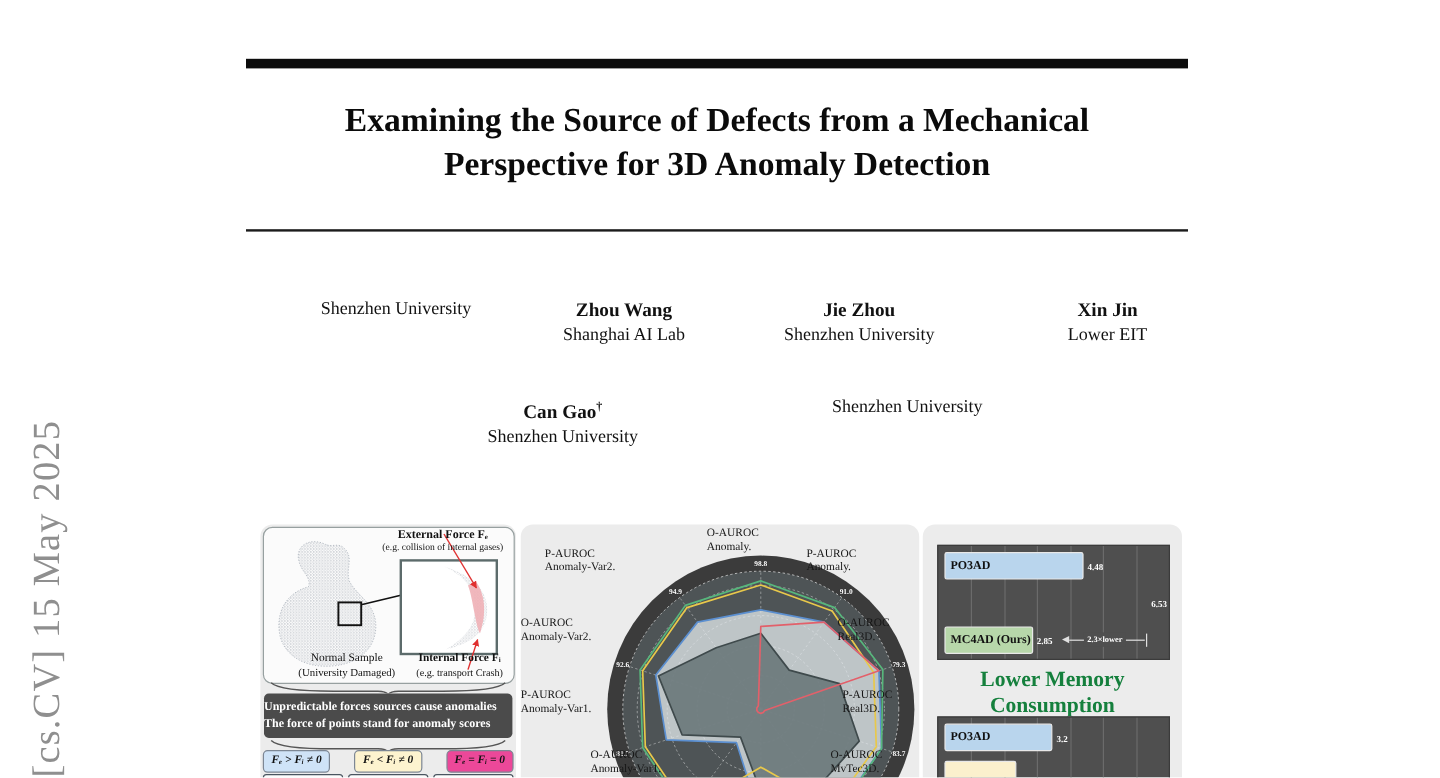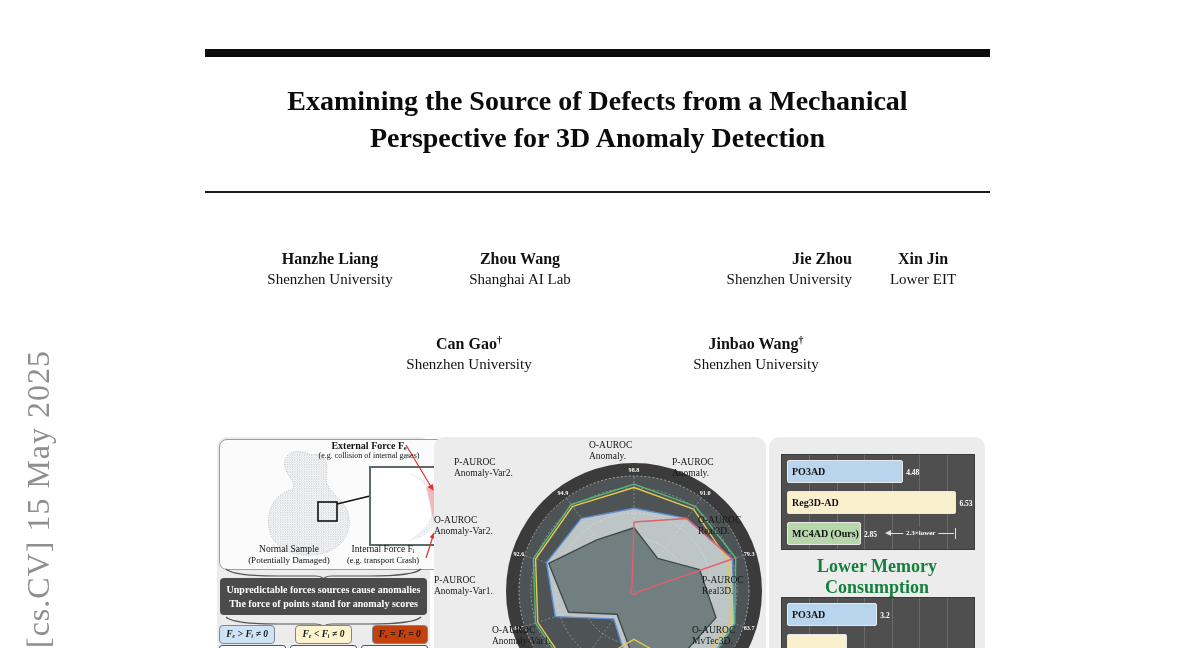--- a/index.html
+++ b/index.html
@@ -12,51 +12,51 @@
   .rule-thin{left:205px;top:191px;width:785px;height:2px;background:#1c1c1c;}
   .title{left:205px;top:82px;width:785px;text-align:center;font-weight:bold;
          font-size:28px;line-height:37px;color:#0b0b0b;}
 
   
   .author{text-align:center;}
   .author .nm{font-weight:bold;font-size:16px;line-height:21px;}
   .author .af{font-size:15px;line-height:20px;}
   .a1{left:243px;top:248px;width:174px;}
   .a2{left:440px;top:248px;width:160px;}
-  .a3{left:680px;top:248px;width:172px;text-align:right;}
+  .a3{left:630px;top:248px;width:172px;}
   .a4{left:858px;top:248px;width:130px;}
   .a5{left:388px;top:329px;width:162px;}
   .a6{left:674px;top:329px;width:164px;}
   sup{font-size:10px;}
 
   
   .stamp{left:20px;top:648px;width:640px;transform:rotate(-90deg);transform-origin:0 0;
          color:#8f8f8f;font-size:32px;letter-spacing:1px;white-space:nowrap;}
 
   
   .panel{background:#ececec;border-radius:10px;top:437px;height:244px;}
   .panel-left{left:217px;width:213px;}
   .panel-mid{left:434px;width:332px;}
   .panel-right{left:769px;width:216px;}
 
   
   .sample-box{left:2px;top:2px;width:208px;height:129px;background:#fbfbfb;
-              border:1.5px solid #97a0a0;border-radius:8px;padding-left:36px;}
+              border:1.5px solid #97a0a0;border-radius:8px;}
   .lp-label{position:absolute;text-align:center;}
   .lp-ext{left:86px;top:0px;width:126px;}
   .lp-ext .l1{font-weight:bold;font-size:10px;line-height:11px;}
   .lp-ext .l2{font-size:8px;line-height:9px;}
   .lp-normal{left:14px;top:104px;width:110px;}
   .lp-normal .l1{font-size:9.5px;line-height:11px;}
   .lp-normal .l2{font-size:9px;line-height:10px;}
   .lp-int{left:114px;top:104px;width:98px;}
-  .lp-int .l1{font-weight:normal;font-size:9.5px;line-height:11px;}
+  .lp-int .l1{font-weight:bold;font-size:9.5px;line-height:11px;}
   .lp-int .l2{font-size:8.5px;line-height:10px;}
   .banner{left:3px;top:141px;width:207px;height:37px;background:#4b4b4b;border-radius:4px;
-          color:#fff;font-weight:bold;font-size:10px;line-height:14px;text-align:center;
+          color:#fff;font-weight:bold;font-size:10px;line-height:14px;
           display:flex;flex-direction:column;justify-content:center;}
   .chips{left:2px;top:188px;width:209px;display:flex;gap:20px;}
   .chip{flex:1;height:17px;border:1px solid #7d8794;border-radius:4px;text-align:center;
         font-weight:bold;font-style:italic;font-size:9.5px;line-height:17px;}
   .stubs{left:2px;top:208px;width:209px;display:flex;gap:4px;}
   .stub{flex:1;height:16px;background:#fdfdfd;border:1.3px solid #4a5560;border-radius:3px;}
   .brace{position:absolute;left:6px;width:201px;height:10px;}
 
   
   .axl{position:absolute;font-size:9.5px;line-height:11px;color:#161616;}
@@ -97,41 +97,39 @@
   <div class="abs stamp">[cs.CV]  15 May 2025</div>
 
   <div class="abs rule-thick"></div>
   <div class="abs title">
     <div>Examining the Source of Defects from a Mechanical</div>
     <div>Perspective for 3D Anomaly Detection</div>
   </div>
   <div class="abs rule-thin"></div>
 
   <div class="abs author a1">
-    <div class="nm">Hanzhe Liang</div>
     <div class="af">Shenzhen University</div>
   </div>
   <div class="abs author a2">
     <div class="nm">Zhou Wang</div>
     <div class="af">Shanghai AI Lab</div>
   </div>
   <div class="abs author a3">
     <div class="nm">Jie Zhou</div>
     <div class="af">Shenzhen University</div>
   </div>
   <div class="abs author a4">
     <div class="nm">Xin Jin</div>
     <div class="af">Lower EIT</div>
   </div>
   <div class="abs author a5">
     <div class="nm"><span>Can Gao</span><sup>†</sup></div>
     <div class="af">Shenzhen University</div>
   </div>
   <div class="abs author a6">
-    <div class="nm"><span>Jinbao Wang</span><sup>†</sup></div>
     <div class="af">Shenzhen University</div>
   </div>
 
   <div class="abs panel panel-left">
     <div class="abs sample-box">
       <svg width="205" height="126" viewBox="0 0 205 126">
         <defs>
           <pattern id="pcd" width="2.4" height="2.4" patternUnits="userSpaceOnUse">
             <circle cx="0.7" cy="0.7" r="0.45" fill="#8c95a0"></circle>
             <circle cx="1.9" cy="1.8" r="0.35" fill="#a7aeb8"></circle>
@@ -154,21 +152,21 @@
 
         <line x1="150" y1="5" x2="177" y2="50" stroke="#e03030" stroke-width="1.2" marker-end="url(#redArr)"></line>
         <line x1="170" y1="118" x2="178" y2="93" stroke="#e03030" stroke-width="1.2" marker-end="url(#redArr)"></line>
       </svg>
       <div class="lp-label lp-ext">
         <div class="l1">External Force Fₑ</div>
         <div class="l2">(e.g. collision of internal gases)</div>
       </div>
       <div class="lp-label lp-normal">
         <div class="l1">Normal Sample</div>
-        <div class="l2">(Potentially Damaged)</div>
+        <div class="l2">(University Damaged)</div>
       </div>
       <div class="lp-label lp-int">
         <div class="l1">Internal Force Fᵢ</div>
         <div class="l2">(e.g. transport Crash)</div>
       </div>
     </div>
 
     <svg class="brace" style="top:131px" viewBox="0 0 201 10">
       <path d="M3,1 Q10,8 55,8 L92,8 Q99,8 100.5,11 Q102,8 109,8 L146,8 Q191,8 198,1" fill="none" stroke="#555" stroke-width="1.2"></path>
     </svg>
@@ -178,21 +176,21 @@
       <div>The force of points stand for anomaly scores</div>
     </div>
 
     <svg class="brace" style="top:179px" viewBox="0 0 201 10">
       <path d="M3,1 Q10,8 55,8 L92,8 Q99,8 100.5,11 Q102,8 109,8 L146,8 Q191,8 198,1" fill="none" stroke="#555" stroke-width="1.2"></path>
     </svg>
 
     <div class="abs chips">
       <div class="chip" style="background: rgb(207, 227, 247);">Fₑ &gt; Fᵢ ≠ 0</div>
       <div class="chip" style="background: rgb(253, 243, 207);">Fₑ &lt; Fᵢ ≠ 0</div>
-      <div class="chip" style="background: #c2410c;">Fₑ = Fᵢ = 0</div>
+      <div class="chip" style="background: #ec4899;">Fₑ = Fᵢ = 0</div>
     </div>
     <div class="abs stubs">
       <div class="stub"></div>
       <div class="stub"></div>
       <div class="stub"></div>
     </div>
   </div>
 
   <div class="abs panel panel-mid">
     <svg id="radar-svg" width="332" height="244" viewBox="0 0 332 244">
@@ -269,21 +267,20 @@
   <div class="abs panel panel-right">
     <div class="rp-chart rp-chart1" id="memChart">
         <div class="grid-v" style="left: 27.4286px;"></div>
         <div class="grid-v" style="left: 54.8571px;"></div>
         <div class="grid-v" style="left: 82.2857px;"></div>
         <div class="grid-v" style="left: 109.714px;"></div>
         <div class="grid-v" style="left: 137.143px;"></div>
         <div class="grid-v" style="left: 164.571px;"></div>
         <div class="hbar" style="top: 5px; left: 5px; width: 116.238px; background: rgb(185, 213, 237);">PO3AD</div>
         <div class="hbar-val" style="left: 124.238px; top: 13px;">4.48</div>
-        <div class="hbar" style="top: 36px; left: 5px; width: 169.427px; background: rgb(251, 240, 205);">Reg3D-AD</div>
         <div class="hbar-val" style="left: 177.427px; top: 44px;">6.53</div>
         <div class="hbar" style="top: 67px; left: 5px; width: 73.9459px; background: rgb(183, 215, 170);">MC4AD (Ours)</div>
         <div class="hbar-val" style="left: 81.9459px; top: 75px;">2.85</div>
         <div class="anno" style="left: 102.946px; width: 71.4811px; top: 72px;">
           <div class="line"></div>
           <div class="ah-l"></div>
           <div class="tick"></div>
           <div class="txt">2.3×lower</div>
         </div>
       </div>

